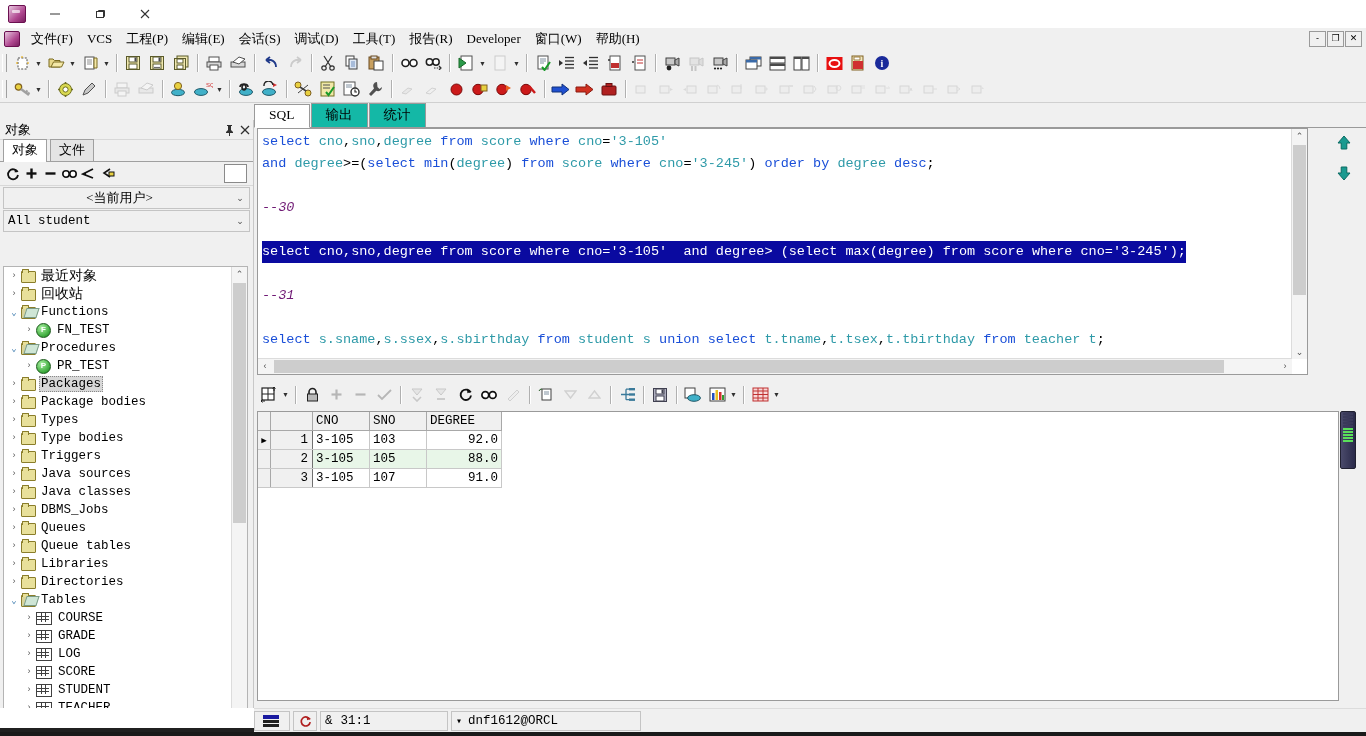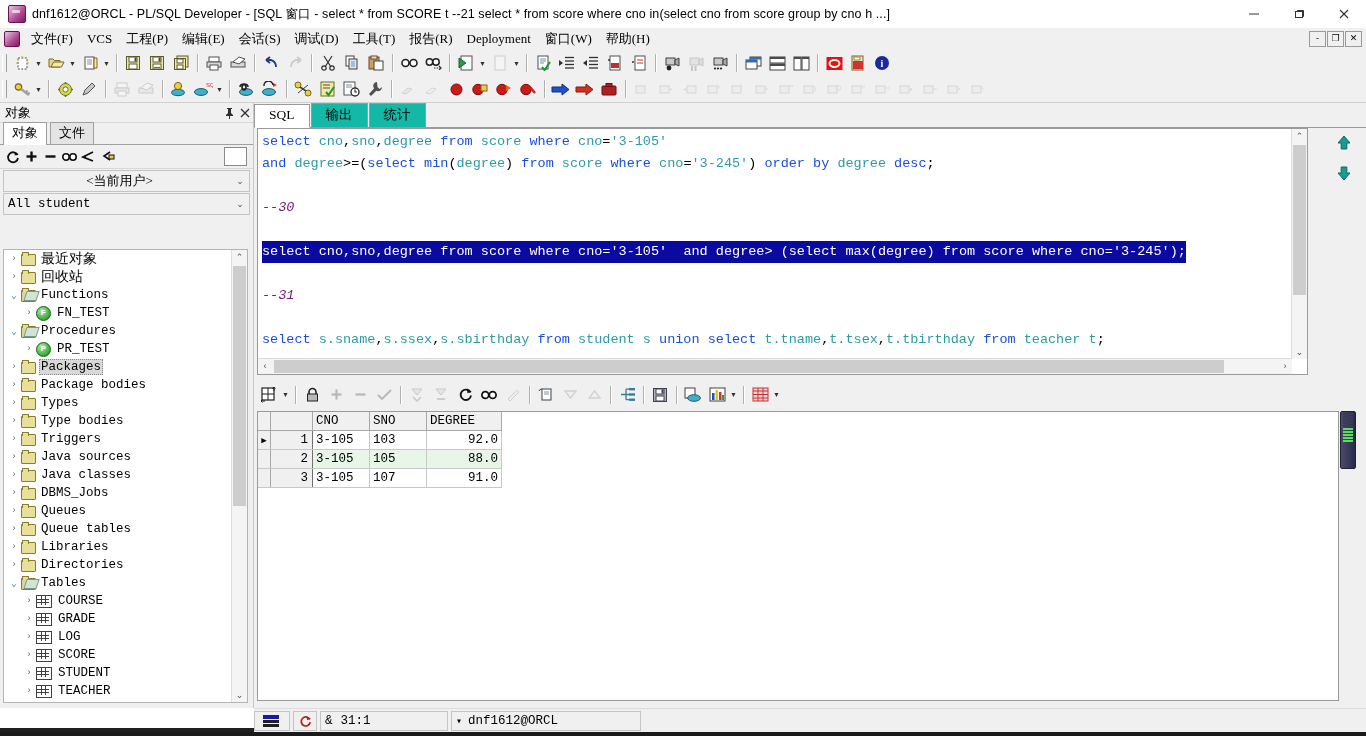--- a/index.html
+++ b/index.html
@@ -79,21 +79,21 @@
   }
   .tbi.dis{opacity:.32;filter:grayscale(1);}
   .tbi svg{display:block;}
   .caret{
     width:9px;height:22px;flex:none;display:flex;align-items:center;
     justify-content:center;font-size:7px;color:#303030;margin-right:1px;
   }
 
   
   .sidebar{
-    position:absolute;left:0;top:103px;width:253px;height:605px;
+    position:absolute;left:0;top:120px;width:253px;height:605px;
     background:#f0f0f0;border-right:1px solid #c8c8c8;
   }
   .sb-header{
     height:19px;display:flex;align-items:center;background:#f0f0f0;
     border-bottom:1px solid #d8d8d8;
   }
   .sb-title{
     font-family:"Liberation Serif","DejaVu Serif",serif;font-size:13px;
     margin-left:5px;flex:1;color:#000;
   }
@@ -304,21 +304,20 @@
   }
   .bottomstrip .barL{position:absolute;left:0;top:20px;width:254px;height:8px;background:#202020;}
 </style>
 </head>
 <body>
 
 <div class="app">
 
   <div class="titlebar">
     <div class="title-icon"></div>
-    <div class="title-text">dnf1612@ORCL - PL/SQL Developer - [SQL 窗口 - select * from SCORE t --21 select * from score where cno in(select cno from score group by cno h ...]</div>
     <div class="win-btns">
       <div class="win-btn">
         <svg width="12" height="12" viewBox="0 0 12 12">
             <line x1="1" y1="6" x2="11" y2="6" stroke="#333" stroke-width="1"></line>
           </svg>
       </div>
       <div class="win-btn">
         <svg width="12" height="12" viewBox="0 0 12 12">
             <rect x="2.5" y="3.5" width="7" height="6" fill="none" stroke="#333" stroke-width="1"></rect>
             <path d="M4.5 3.5 V2.5 H10.5 V8.5 H9.5" fill="none" stroke="#333" stroke-width="1"></path>
@@ -336,21 +335,21 @@
   <div class="menubar">
     <div class="menu-appicon"></div>
     <div class="menu-item">文件(F)</div>
     <div class="menu-item">VCS</div>
     <div class="menu-item">工程(P)</div>
     <div class="menu-item">编辑(E)</div>
     <div class="menu-item">会话(S)</div>
     <div class="menu-item">调试(D)</div>
     <div class="menu-item">工具(T)</div>
     <div class="menu-item">报告(R)</div>
-    <div class="menu-item">Deployment</div>
+    <div class="menu-item">Developer</div>
     <div class="menu-item">窗口(W)</div>
     <div class="menu-item">帮助(H)</div>
     <div class="mdi-btns">
       <div class="mdi-btn">-</div>
       <div class="mdi-btn">❐</div>
       <div class="mdi-btn">✕</div>
     </div>
   </div>
 
   <div class="toolbar tb1">

